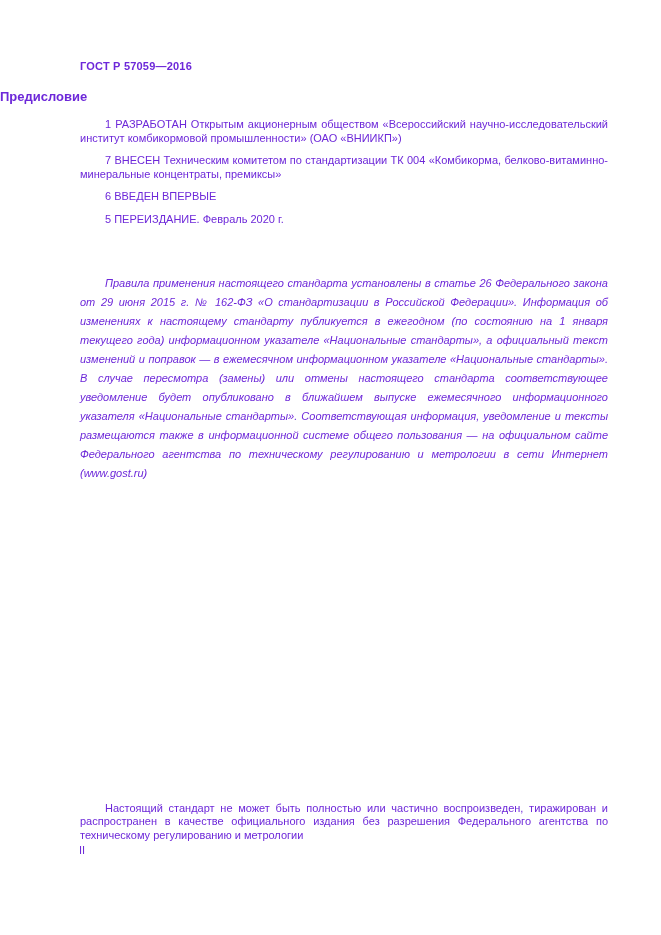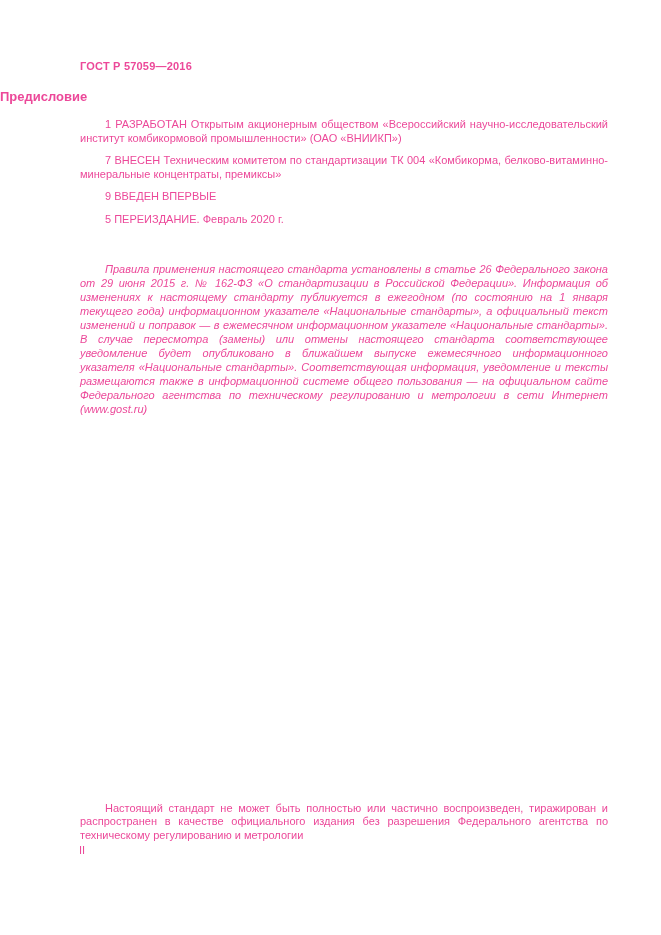--- a/index.html
+++ b/index.html
@@ -5,21 +5,21 @@
   html, body {
     margin: 0;
     padding: 0;
     background: #ffffff;
   }
   .page {
     position: relative;
     width: 610px;
     height: 935px;
     background: #ffffff;
-    color: #ec4899;
+    color: #6d28d9;
     font-family: "Liberation Sans", sans-serif;
     overflow: hidden;
   }
   .doc-code {
     position: absolute;
     top: 60px;
     left: 80px;
     font-size: 11px;
     font-weight: bold;
     letter-spacing: 0.2px;
@@ -41,24 +41,24 @@
     width: 528px;
     font-size: 11px;
     line-height: 13.5px;
     text-align: justify;
   }
   .body-col p {
     margin: 0 0 9px 0;
     text-indent: 25px;
   }
   .body-col p.legal {
-    margin-top: 36px;
+    margin-top: 48px;
     margin-bottom: 0;
     font-style: italic;
-    line-height: 14px;
+    line-height: 19px;
   }
   .copyright {
     position: absolute;
     top: 776px;
     left: 80px;
     width: 528px;
     text-align: right;
     font-size: 11px;
   }
   .restriction {
@@ -84,21 +84,21 @@
 
 <div class="page">
 
   <div class="doc-code">ГОСТ Р 57059—2016</div>
 
   <h1 class="title">Предисловие</h1>
 
   <div class="body-col">
     <p>1 РАЗРАБОТАН Открытым акционерным обществом «Всероссийский научно-исследовательский институт комбикормовой промышленности» (ОАО «ВНИИКП»)</p>
     <p>7 ВНЕСЕН Техническим комитетом по стандартизации ТК 004 «Комбикорма, белково-витаминно-минеральные концентраты, премиксы»</p>
-    <p>9 ВВЕДЕН ВПЕРВЫЕ</p>
+    <p>6 ВВЕДЕН ВПЕРВЫЕ</p>
     <p>5 ПЕРЕИЗДАНИЕ. Февраль 2020 г.</p>
     <p class="legal">Правила применения настоящего стандарта установлены в статье 26 Федерального закона от 29 июня 2015 г. № 162-ФЗ «О стандартизации в Российской Федерации». Информация об изменениях к настоящему стандарту публикуется в ежегодном (по состоянию на 1 января текущего года) информационном указателе «Национальные стандарты», а официальный текст изменений и поправок — в ежемесячном информационном указателе «Национальные стандарты». В случае пересмотра (замены) или отмены настоящего стандарта соответствующее уведомление будет опубликовано в ближайшем выпуске ежемесячного информационного указателя «Национальные стандарты». Соответствующая информация, уведомление и тексты размещаются также в информационной системе общего пользования — на официальном сайте Федерального агентства по техническому регулированию и метрологии в сети Интернет (www.gost.ru)</p>
   </div>
 
 
   <p class="restriction">Настоящий стандарт не может быть полностью или частично воспроизведен, тиражирован и распространен в качестве официального издания без разрешения Федерального агентства по техническому регулированию и метрологии</p>
 
   <div class="page-number">II</div>
 
 </div>

